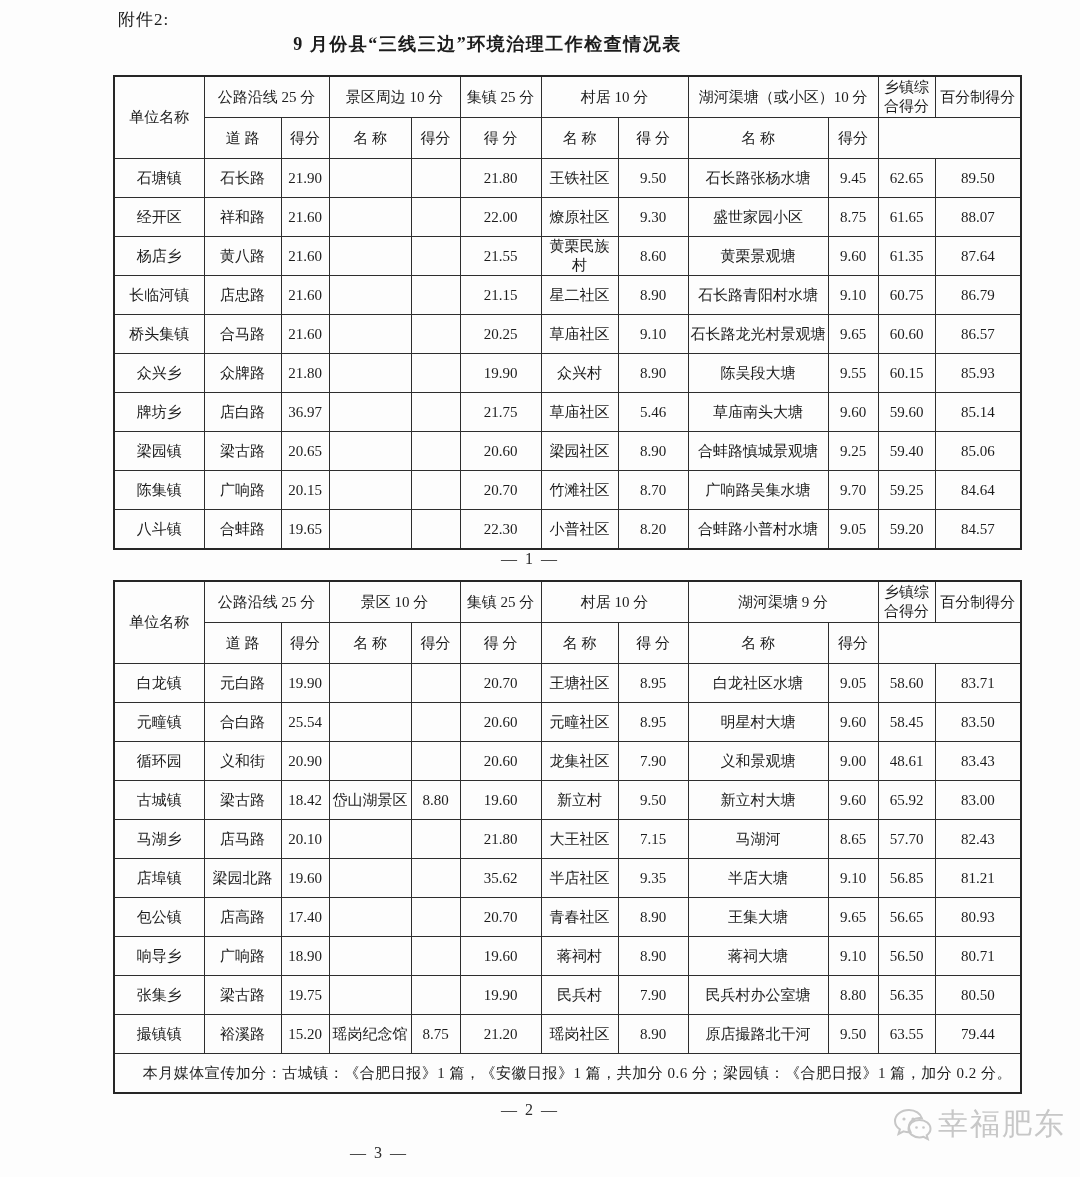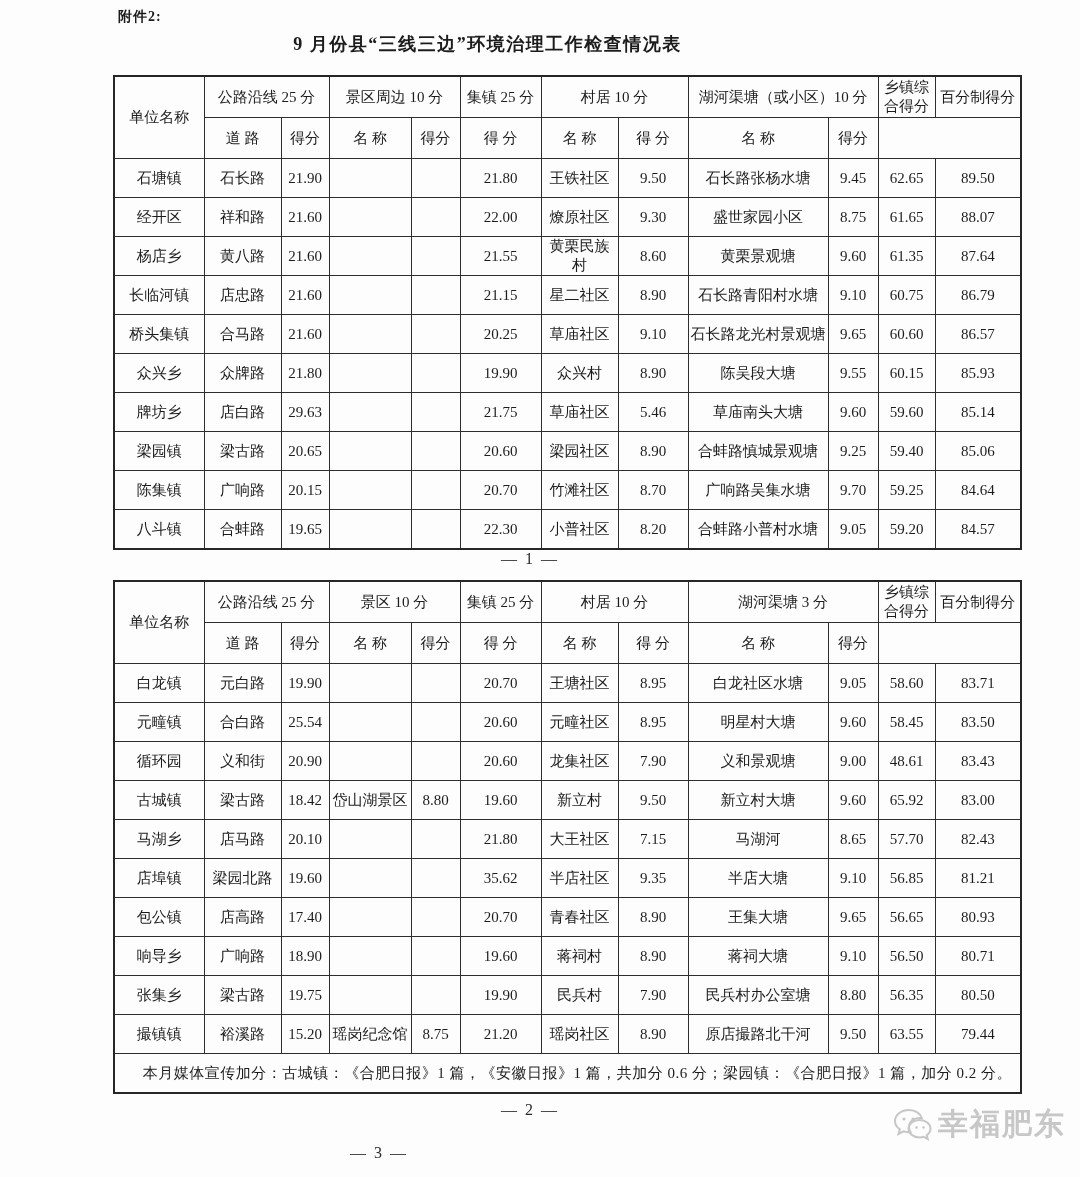--- a/index.html
+++ b/index.html
@@ -3,21 +3,21 @@
 <meta charset="utf-8">
 <style>
   html,body{margin:0;padding:0;}
   body{
     width:1080px;height:1177px;position:relative;background:#fdfdfd;
     font-family:"Liberation Serif","DejaVu Serif","DejaVu Sans",serif;
     color:#1c1c1c;
   }
   .attachment{
     position:absolute;top:8px;left:118px;
-    font-size:14px;font-weight:bold;letter-spacing:1px;
+    font-size:17px;font-weight:normal;letter-spacing:1px;
   }
   .doc-title{
     position:absolute;top:32px;left:0;width:975px;text-align:center;
     font-size:18px;font-weight:bold;letter-spacing:1.5px;
   }
   table.doc-table{
     position:absolute;left:113px;border-collapse:collapse;table-layout:fixed;
     width:908px;font-size:15px;
     border:2px solid #262626;
   }
@@ -40,21 +40,21 @@
   }
   #marker1{top:550px;}
   #marker2{top:1101px;}
   #marker3{position:absolute;left:350px;top:1144px;font-size:16px;letter-spacing:2px;color:#2a2a2a;}
   .watermark{
     position:absolute;top:1104px;right:14px;
     display:flex;align-items:center;gap:5px;
     color:#c7c7c7;
   }
   .watermark .wm-text{
-    font-size:30px;font-weight:bold;letter-spacing:2px;
+    font-size:30px;font-weight:normal;letter-spacing:2px;
     font-family:"Liberation Sans","DejaVu Sans",sans-serif;
   }
   .watermark svg{display:block;}
 </style>
 </head>
 <body>
 
 <div class="attachment">附件2:</div>
 <div class="doc-title">9 月份县“三线三边”环境治理工作检查情况表</div>
 
@@ -177,21 +177,21 @@
         <td>众兴村</td>
         <td>8.90</td>
         <td>陈吴段大塘</td>
         <td>9.55</td>
         <td>60.15</td>
         <td>85.93</td>
       </tr>
       <tr>
         <td>牌坊乡</td>
         <td>店白路</td>
-        <td>29.63</td>
+        <td>36.97</td>
         <td class="blank"></td>
         <td class="blank"></td>
         <td>21.75</td>
         <td>草庙社区</td>
         <td>5.46</td>
         <td>草庙南头大塘</td>
         <td>9.60</td>
         <td>59.60</td>
         <td>85.14</td>
       </tr>
@@ -257,21 +257,21 @@
       <col style="width: 57px;">
       <col style="width: 86px;">
     </colgroup>
     <thead>
       <tr>
         <th rowspan="2">单位名称</th>
         <th colspan="2">公路沿线 25 分</th>
         <th colspan="2">景区 10 分</th>
         <th colspan="1">集镇 25 分</th>
         <th colspan="2">村居 10 分</th>
-        <th colspan="2">湖河渠塘 3 分</th>
+        <th colspan="2">湖河渠塘 9 分</th>
         <th class="wrap">乡镇综合得分</th>
         <th class="wrap">百分制得分</th>
       </tr>
       <tr>
         <th>道 路</th>
         <th>得分</th>
         <th>名 称</th>
         <th>得分</th>
         <th>得 分</th>
         <th>名 称</th>

